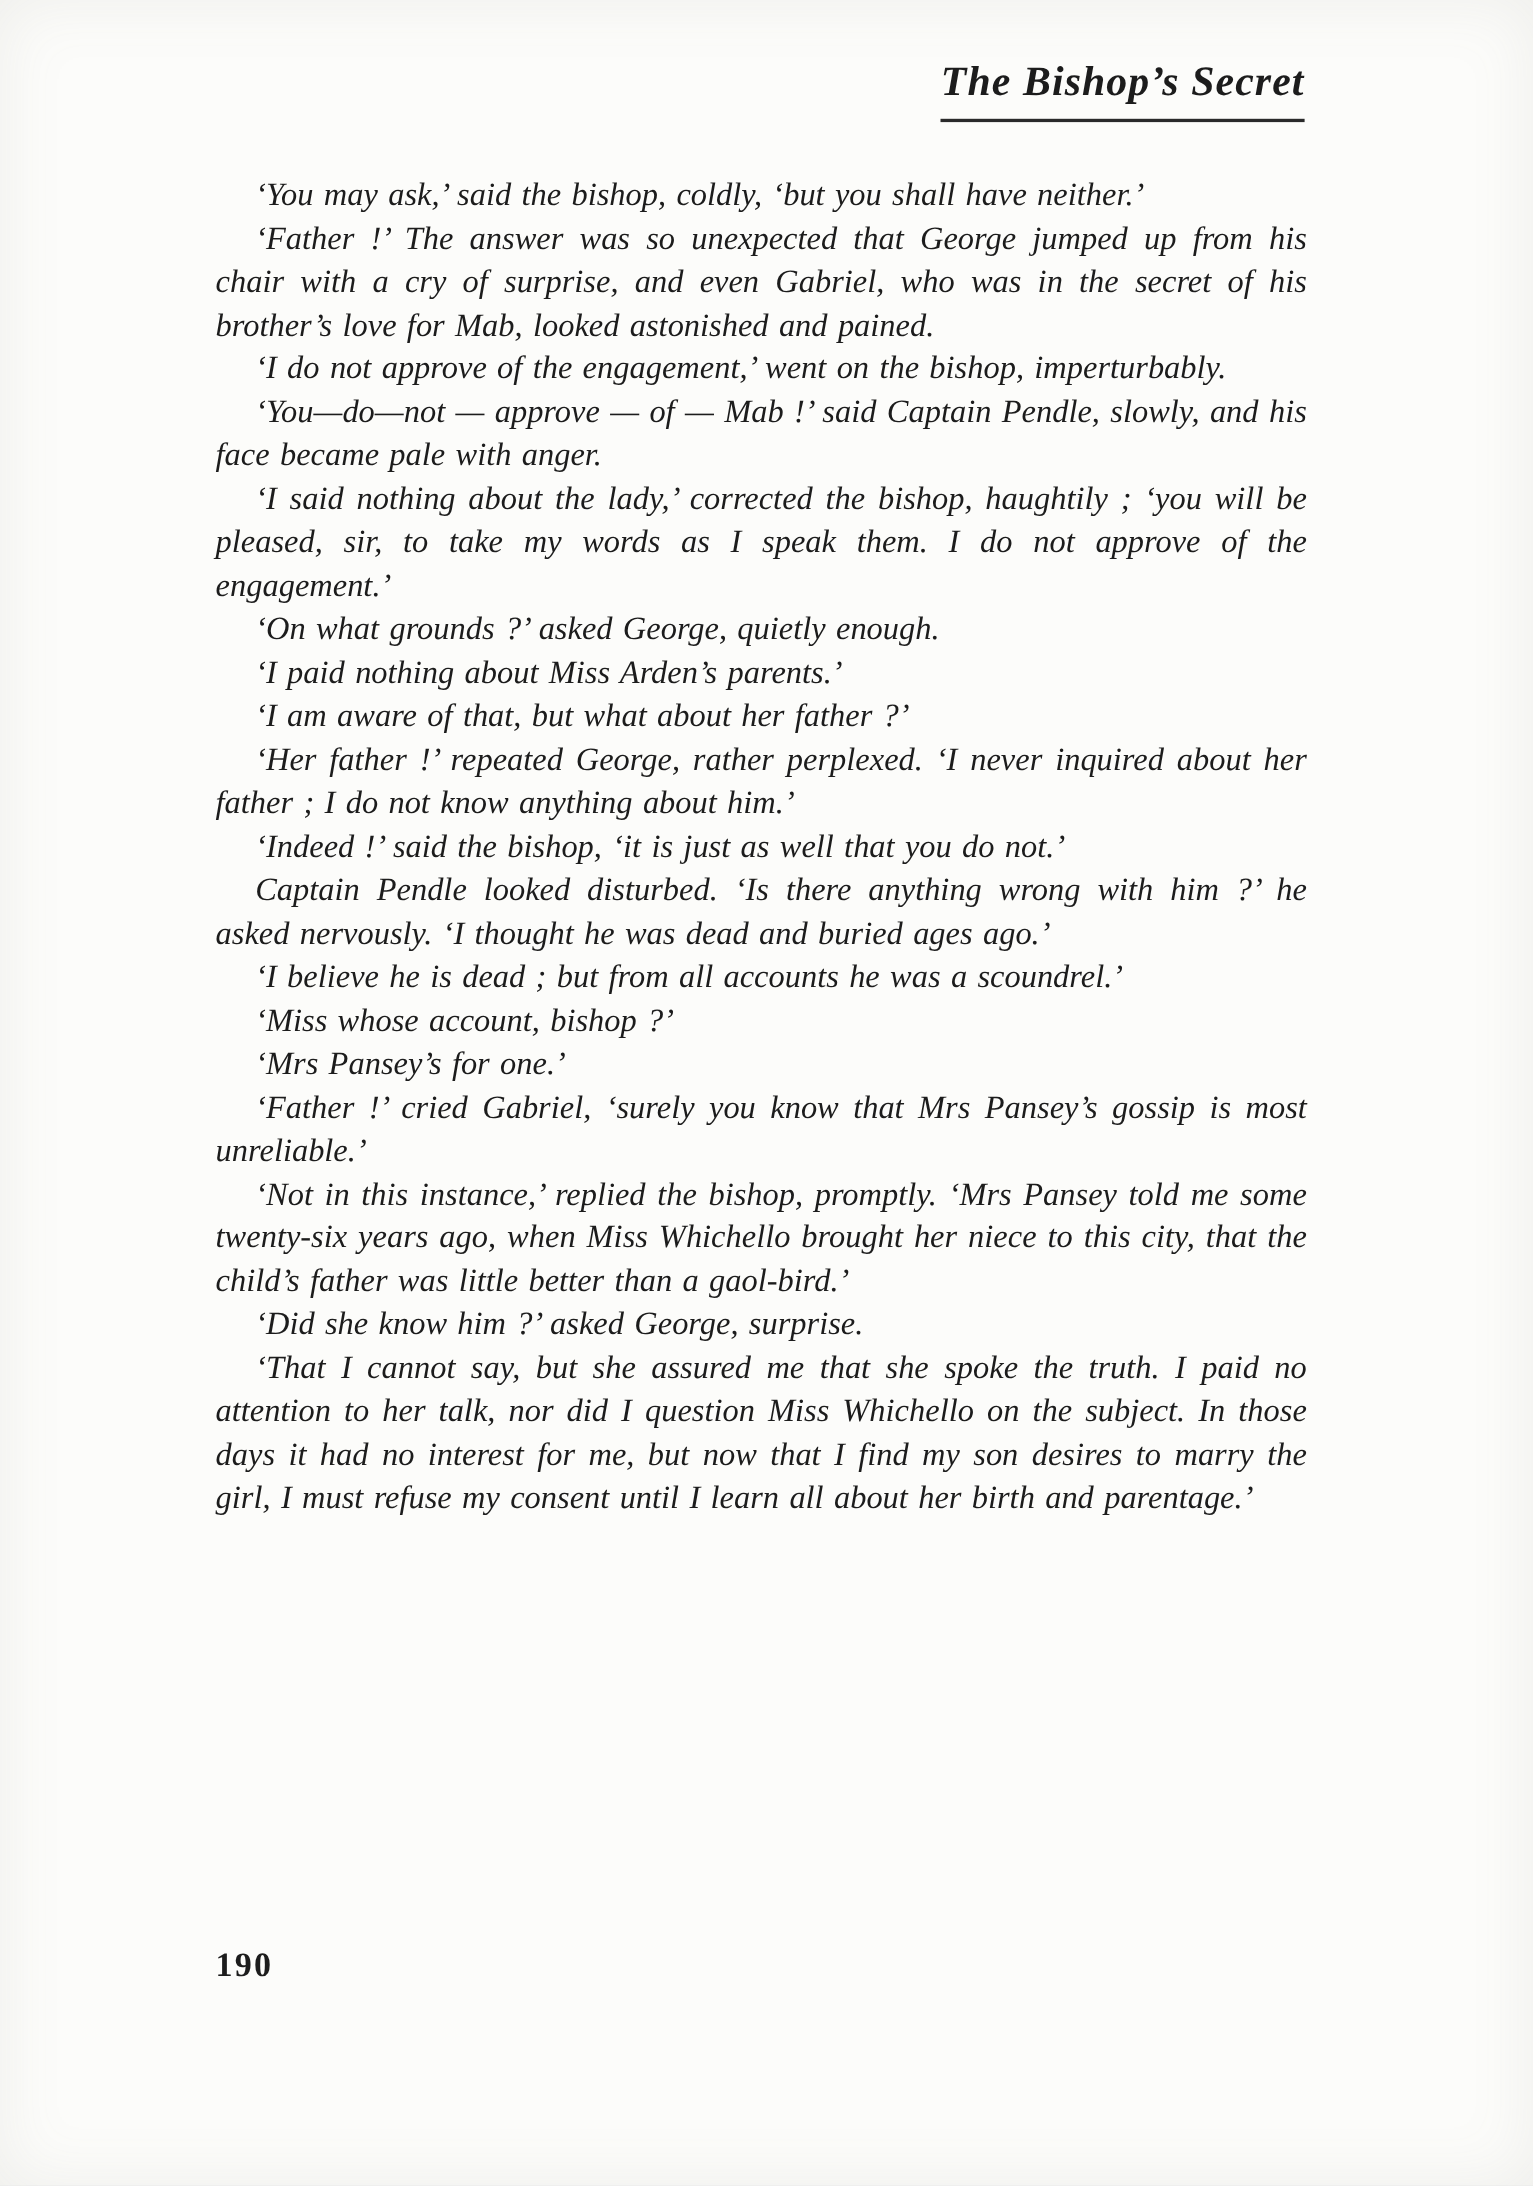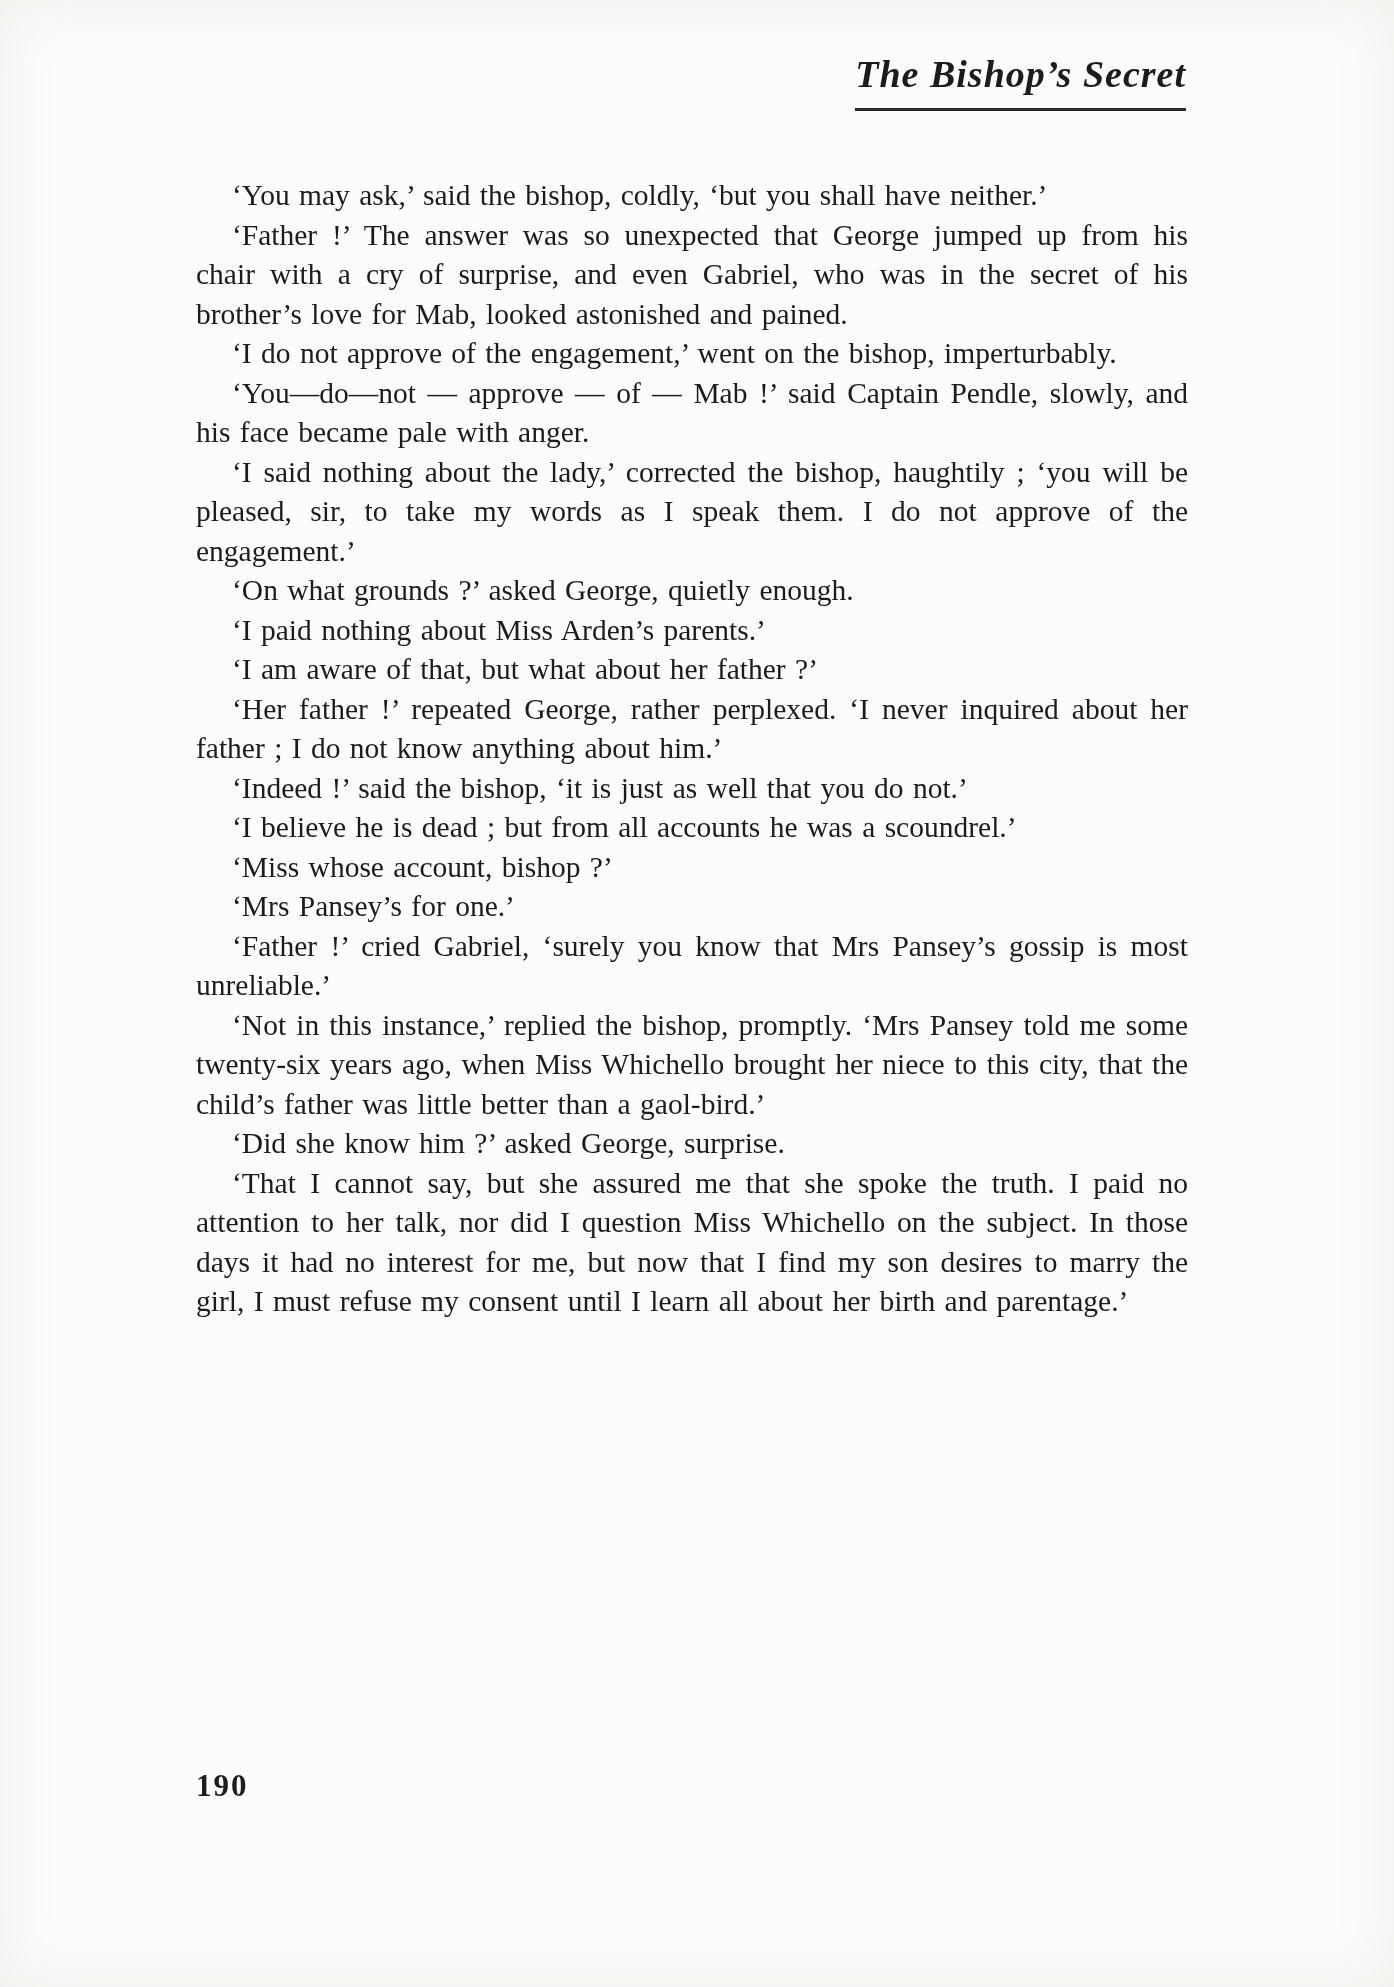--- a/index.html
+++ b/index.html
@@ -35,28 +35,29 @@
     display: inline-block;
     font-style: italic;
     font-weight: bold;
     font-size: 38px;
     letter-spacing: 1px;
     padding-bottom: 12px;
     border-bottom: 3px solid #2a2a2a;
   }
   .page-body {
     position: absolute;
-    top: 176px;
+    top: 158px;
     left: 196px;
     width: 992px;
     font-size: 29.5px;
     line-height: 39.5px;
     text-align: justify;
     text-align-last: left;
     word-spacing: 2px;
+    font-style: italic;
   }
   .page-body p {
     margin: 0;
     text-indent: 36px;
   }
   .page-footer {
     position: absolute;
     top: 1768px;
     left: 196px;
     width: 992px;
@@ -78,20 +79,21 @@
     <p>‘You may ask,’ said the bishop, coldly, ‘but you shall have neither.’</p>
     <p>‘Father !’  The answer was so unexpected that George jumped up from his chair with a cry of surprise, and even Gabriel, who was in the secret of his brother’s love for Mab, looked astonished and pained.</p>
     <p>‘I do not approve of the engagement,’ went on the bishop, imperturbably.</p>
     <p>‘You—do—not — approve — of — Mab !’ said Captain Pendle, slowly, and his face became pale with anger.</p>
     <p>‘I said nothing about the lady,’ corrected the bishop, haughtily ; ‘you will be pleased, sir, to take my words as I speak them.  I do not approve of the engagement.’</p>
     <p>‘On what grounds ?’ asked George, quietly enough.</p>
     <p>‘I paid nothing about Miss Arden’s parents.’</p>
     <p>‘I am aware of that, but what about her father ?’</p>
     <p>‘Her father !’ repeated George, rather perplexed.  ‘I never inquired about her father ; I do not know anything about him.’</p>
     <p>‘Indeed !’ said the bishop, ‘it is just as well that you do not.’</p>
+    <p>Captain Pendle looked disturbed.  ‘Is there anything wrong with him ?’ he asked nervously.  ‘I thought he was dead and buried ages ago.’</p>
     <p>‘I believe he is dead ; but from all accounts he was a scoundrel.’</p>
     <p>‘Miss whose account, bishop ?’</p>
     <p>‘Mrs Pansey’s for one.’</p>
     <p>‘Father !’ cried Gabriel, ‘surely you know that Mrs Pansey’s gossip is most unreliable.’</p>
     <p>‘Not in this instance,’ replied the bishop, promptly. ‘Mrs Pansey told me some twenty-six years ago, when Miss Whichello brought her niece to this city, that the child’s father was little better than a gaol-bird.’</p>
     <p>‘Did she know him ?’ asked George, surprise.</p>
     <p>‘That I cannot say, but she assured me that she spoke the truth.  I paid no attention to her talk, nor did I question Miss Whichello on the subject.  In those days it had no interest for me, but now that I find my son desires to marry the girl, I must refuse my consent until I learn all about her birth and parentage.’</p>
   </div>
 
   <div class="page-footer">

